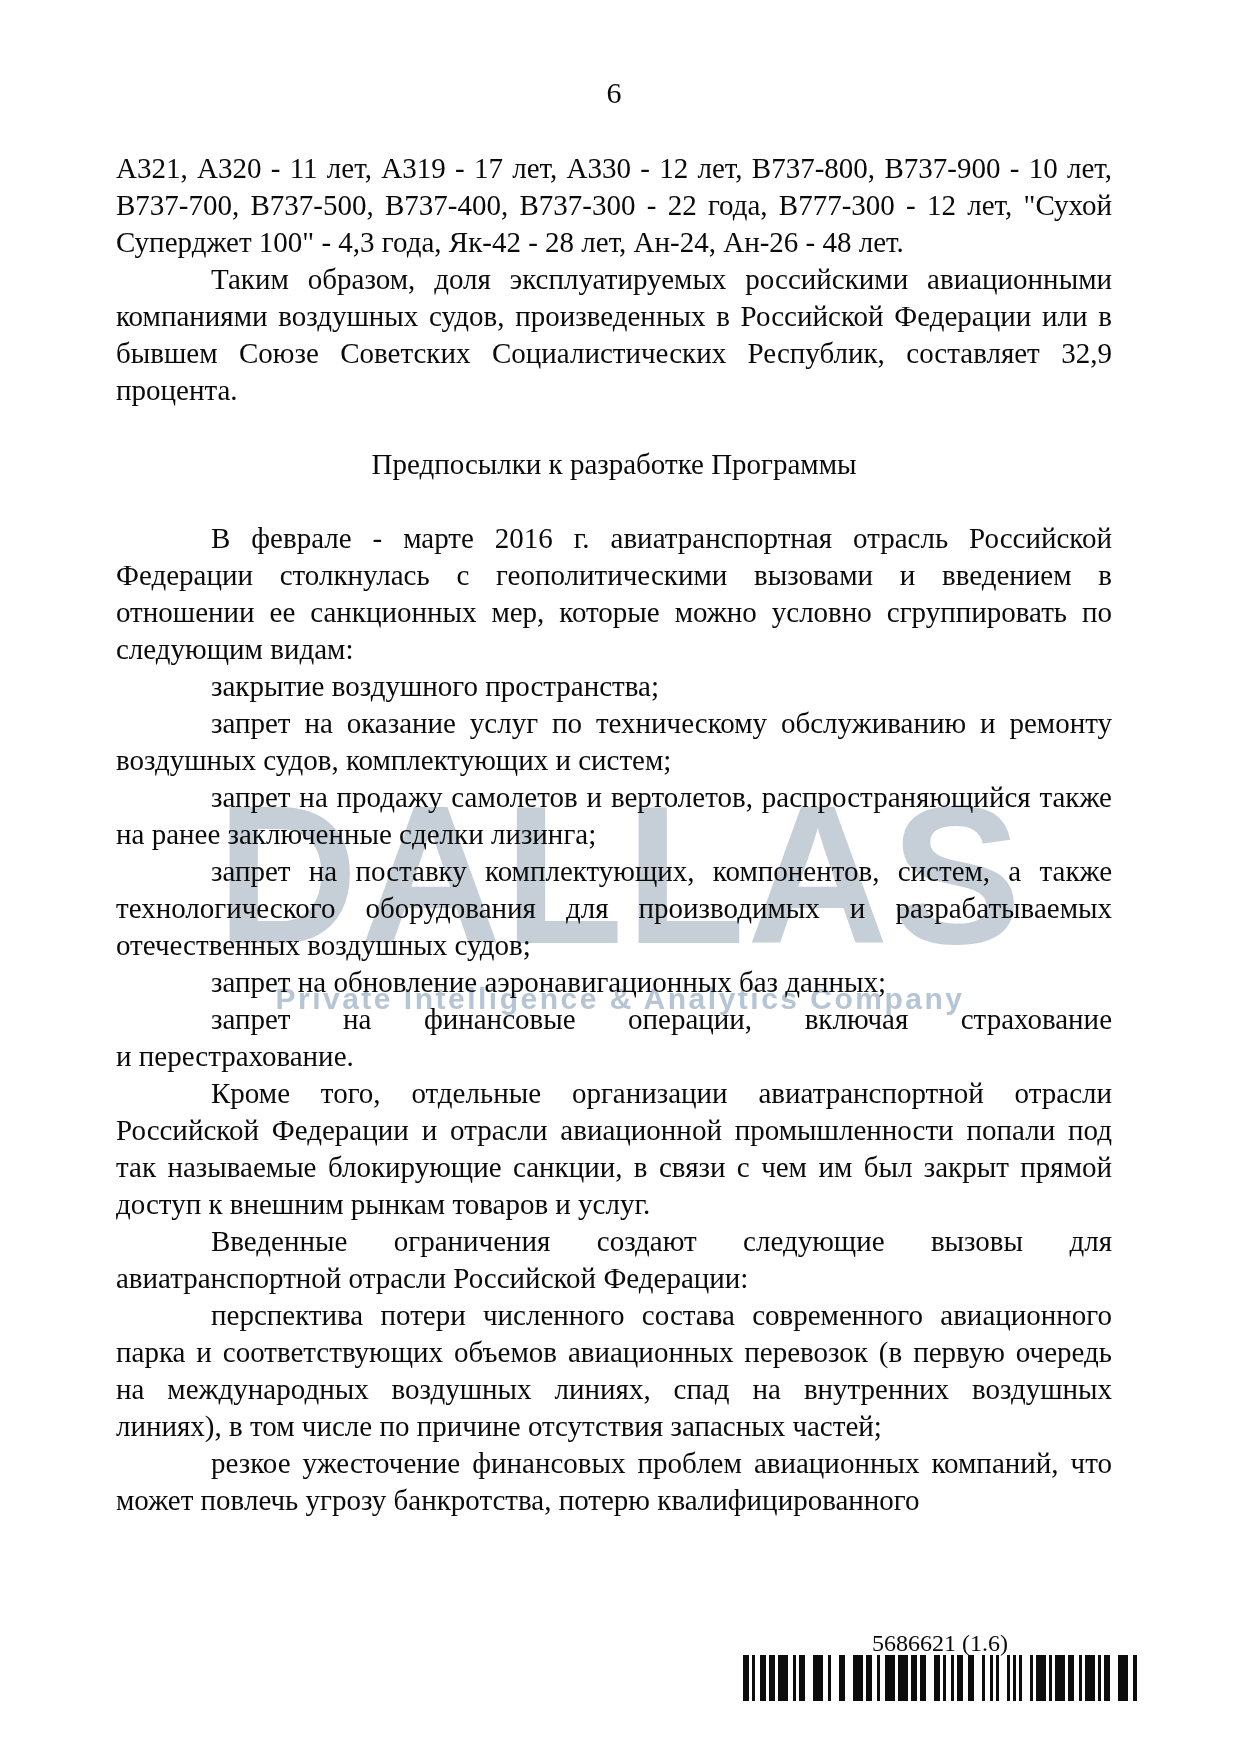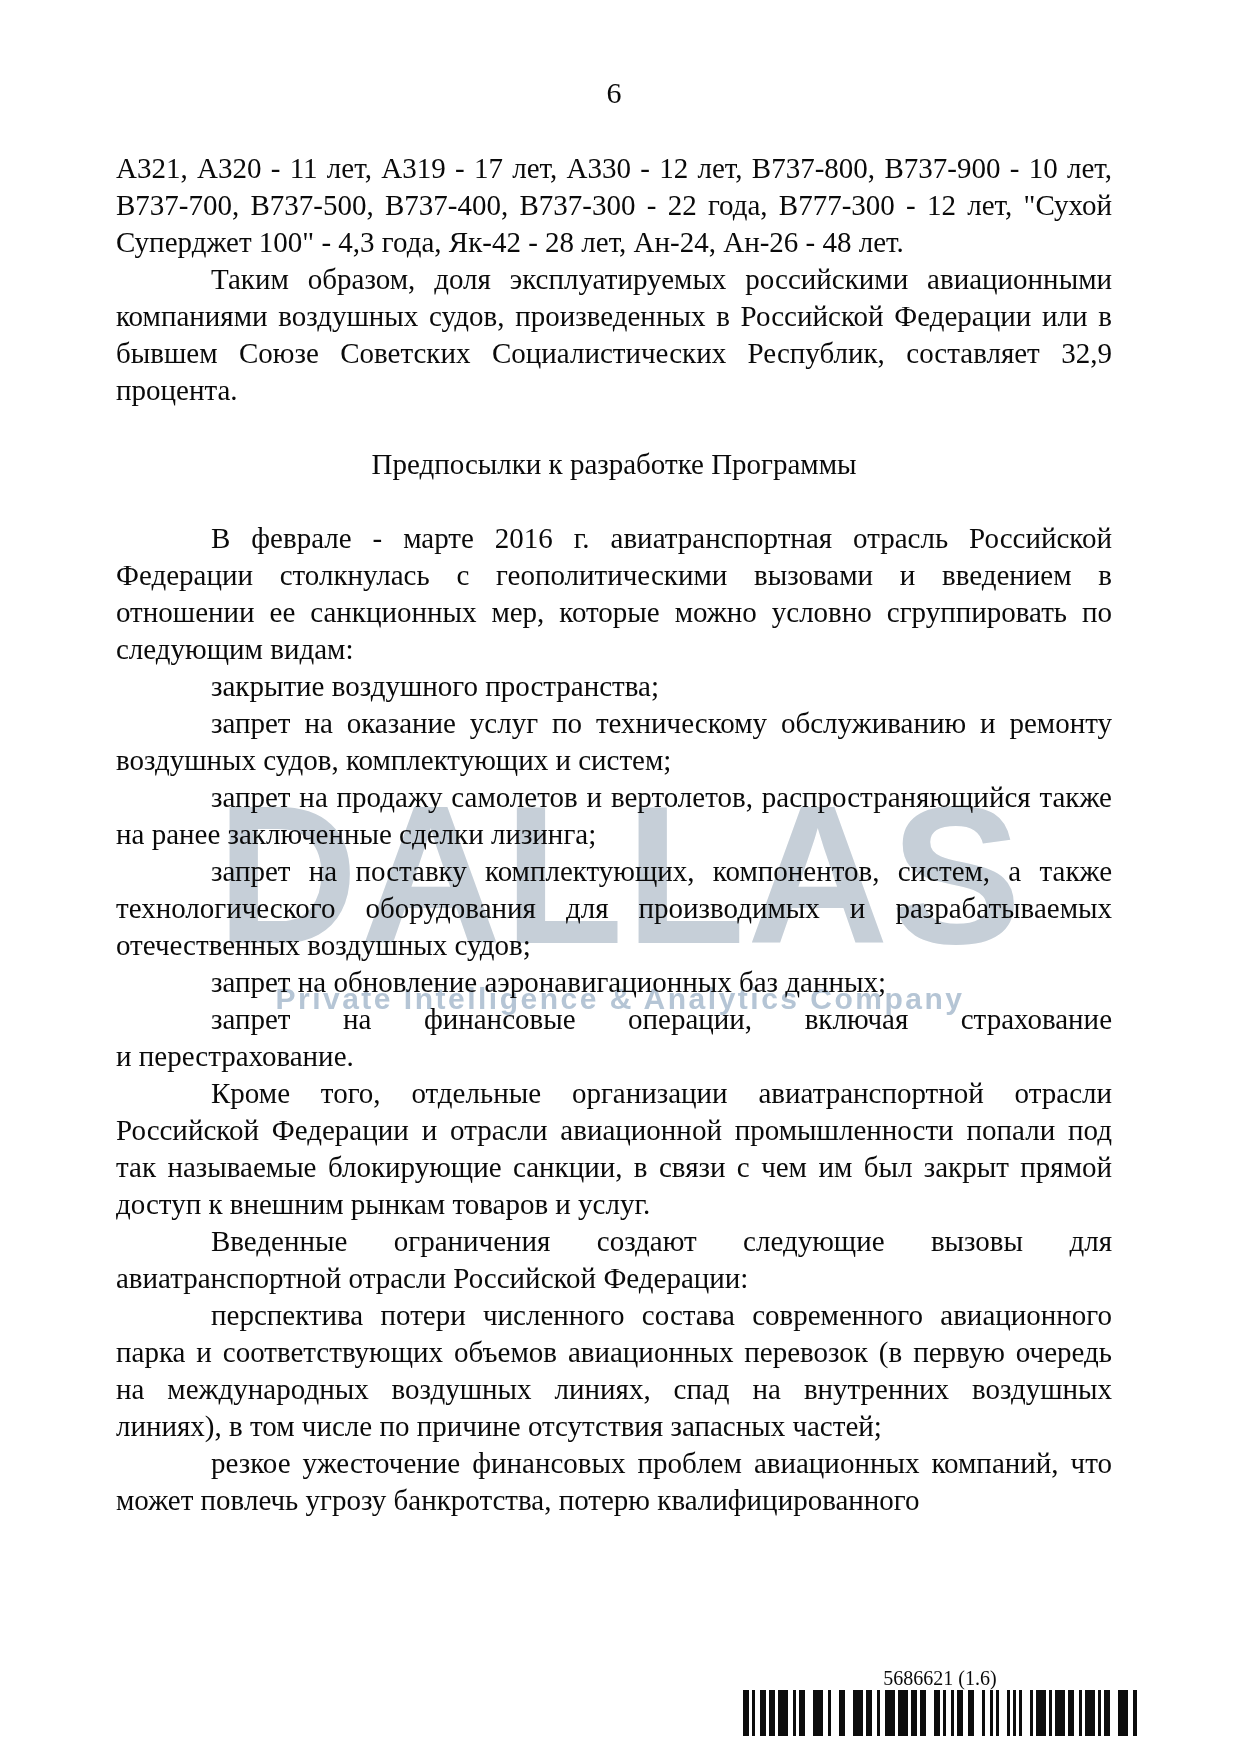--- a/index.html
+++ b/index.html
@@ -61,24 +61,23 @@
     font-size:29px;
     line-height:37px;
   }
   .barcode-block{
     position:absolute;
     left:743px;top:1632px;width:394px;
     z-index:1;
     text-align:center;
   }
   .barcode-label{
-    font-size:20px;
+    font-size:24px;
     line-height:22px;
     white-space:nowrap;
-    margin-top:35px;
   }
   .barcode-svg{display:block;margin-top:1px;}
   .barcode-svg rect{fill:#0c0c0c;}
 </style>
 </head>
 <body>
 
 <div class="page">
 
   <div class="watermark">

